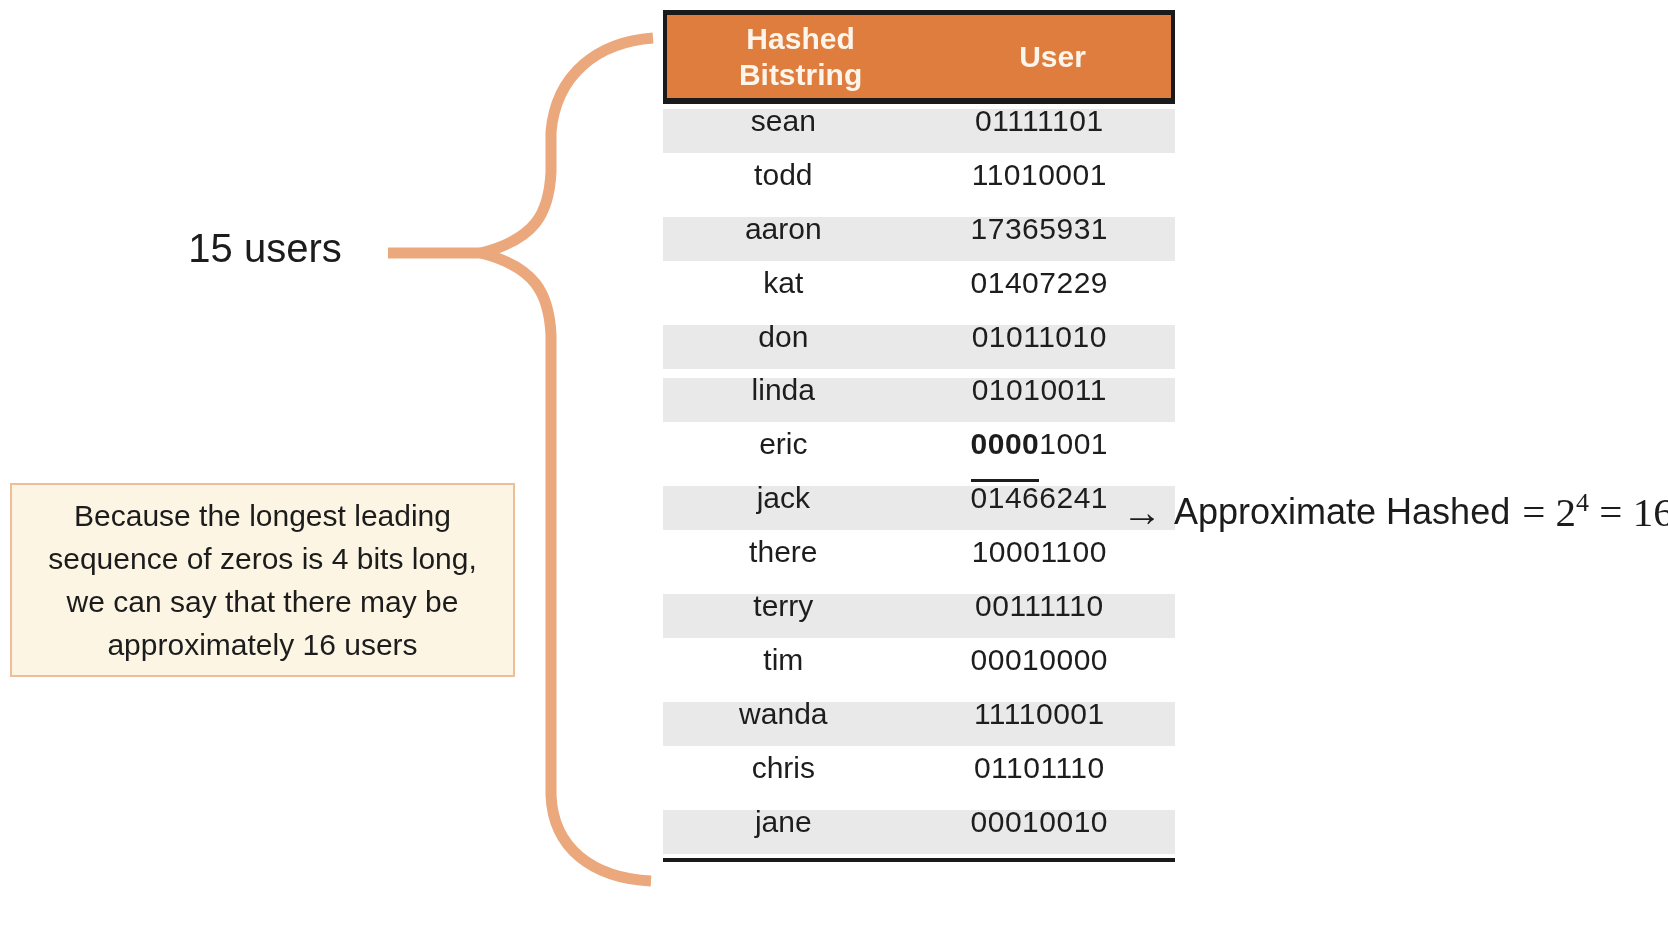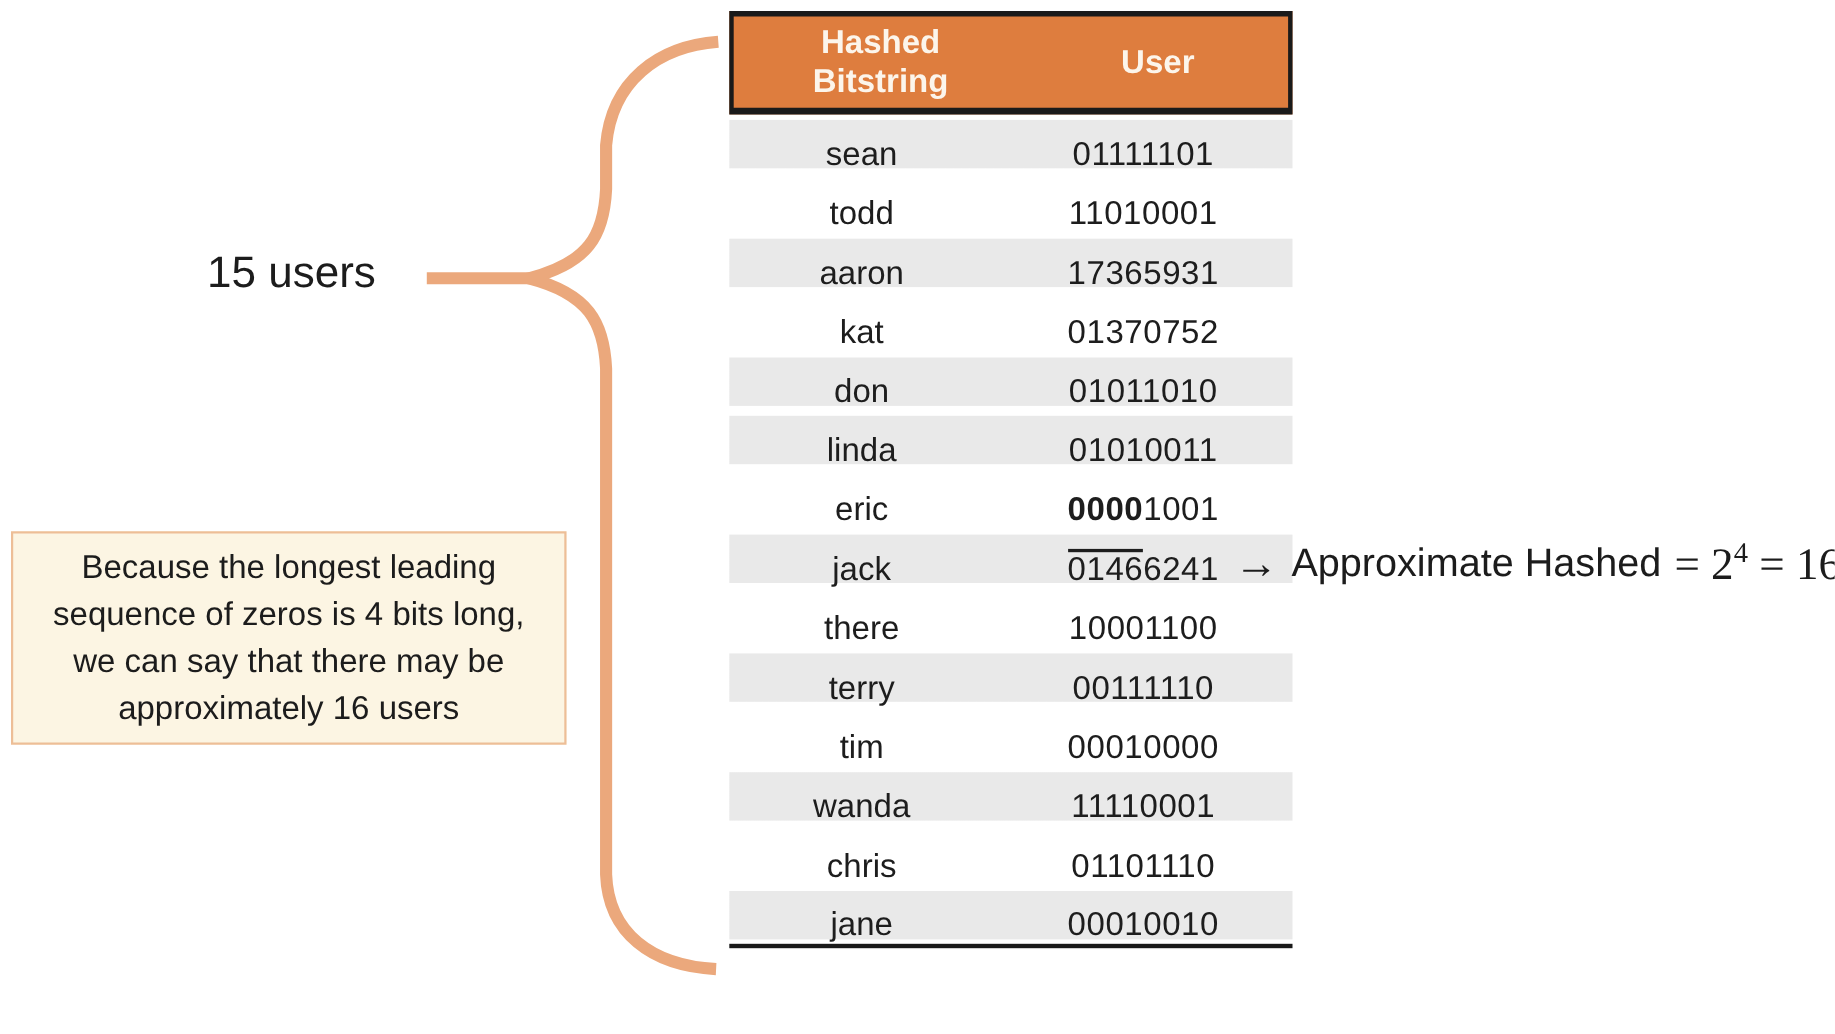--- a/index.html
+++ b/index.html
@@ -68,21 +68,21 @@
     line-height: 36px;
   }
   .th { text-align: center; }
   .th-user { width: 47%; }
   .th-bits { width: 53%; }
   .th-bits-inner { display: inline-block; width: 150px; }
   .tbody { border-bottom: 4px solid #1a1a1a; }
   .trow {
     display: flex;
     height: 53.9px;
-    align-items: flex-end;
+    align-items: flex-start;
     font-size: 30px;
   }
   .trow.striped {
     background: linear-gradient(#E9E9E9, #E9E9E9) 50% 50% / 100% 44px no-repeat;
   }
   .cell { text-align: center; }
   .cell-user { width: 47%; }
   .cell-bits { width: 53%; letter-spacing: 0.5px; }
   .lead-zeros {
     font-weight: bold;
@@ -152,21 +152,21 @@
       <div class="trow">
         <div class="cell cell-user">todd</div>
         <div class="cell cell-bits">11010001</div>
       </div>
       <div class="trow striped">
         <div class="cell cell-user">aaron</div>
         <div class="cell cell-bits">17365931</div>
       </div>
       <div class="trow">
         <div class="cell cell-user">kat</div>
-        <div class="cell cell-bits">01370752</div>
+        <div class="cell cell-bits">01407229</div>
       </div>
       <div class="trow striped">
         <div class="cell cell-user">don</div>
         <div class="cell cell-bits">01011010</div>
       </div>
       <div class="trow striped">
         <div class="cell cell-user">linda</div>
         <div class="cell cell-bits">01010011</div>
       </div>
       <div class="trow">

